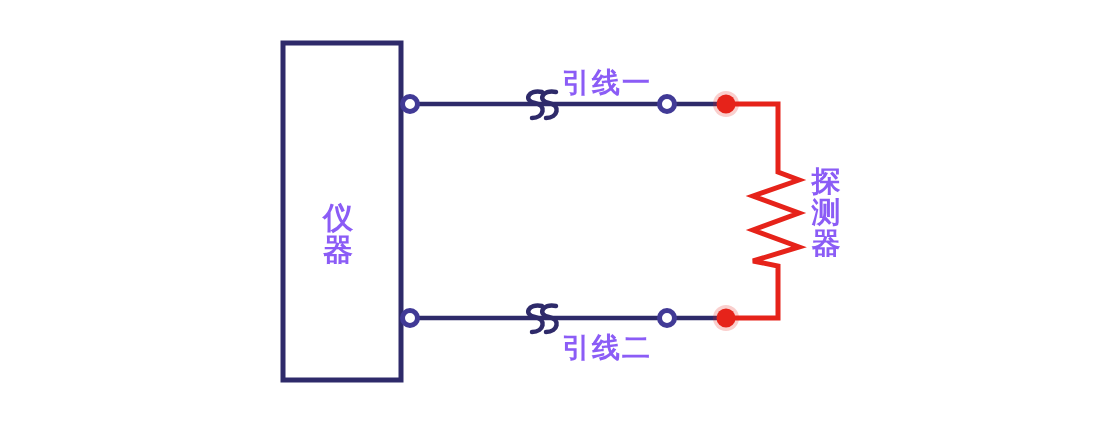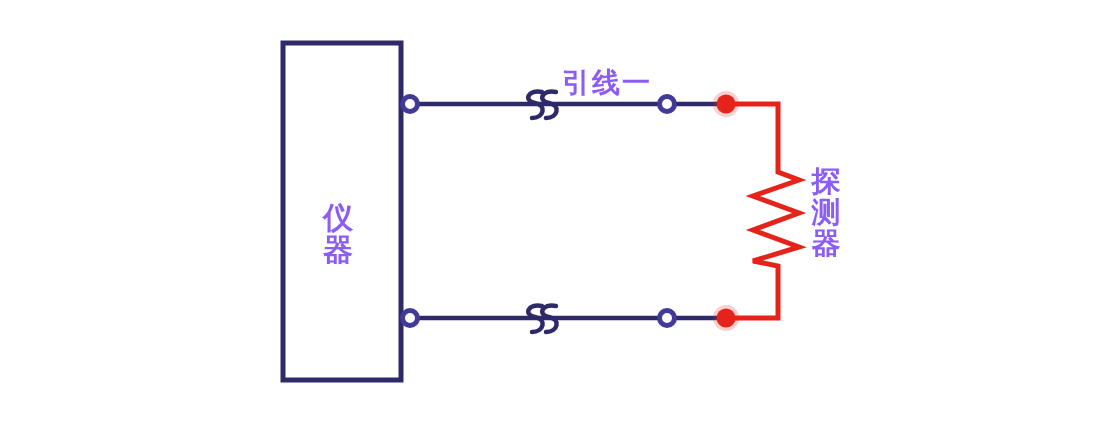--- a/index.html
+++ b/index.html
@@ -81,15 +81,16 @@
     <circle cx="726" cy="104" r="13" opacity="0.22" fill="#e6231a"></circle>
     <circle cx="726" cy="104" r="9.5" fill="#e6231a"></circle>
     <circle cx="726" cy="318" r="13" opacity="0.22" fill="#e6231a"></circle>
     <circle cx="726" cy="318" r="9.5" fill="#e6231a"></circle>
   </svg>
 
   <div class="lbl lbl-v" id="instrument-label">仪器</div>
 
   <div class="lbl lbl-h" id="lead1-label">引线一</div>
 
+  <div class="lbl lbl-h" id="lead2-label">引线二</div>
 
   <div class="lbl lbl-v" id="detector-label">探测器</div>
 </div>
 
 </body></html>

